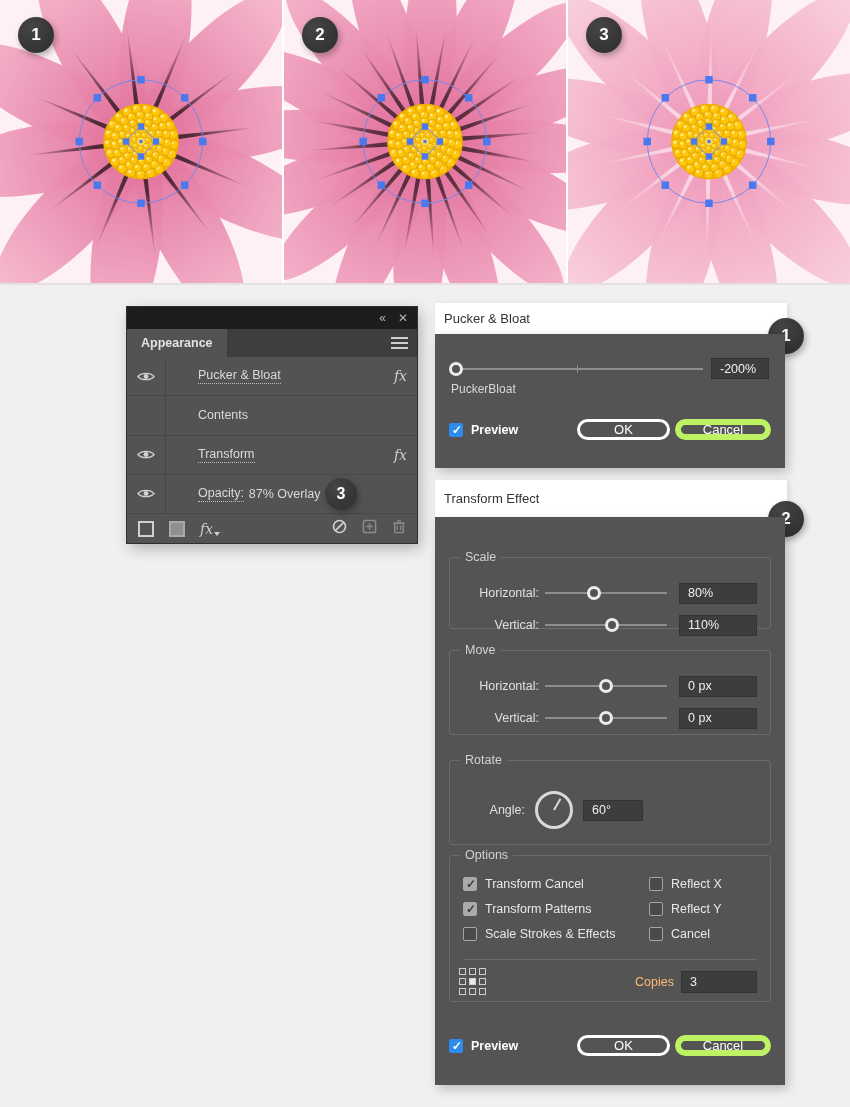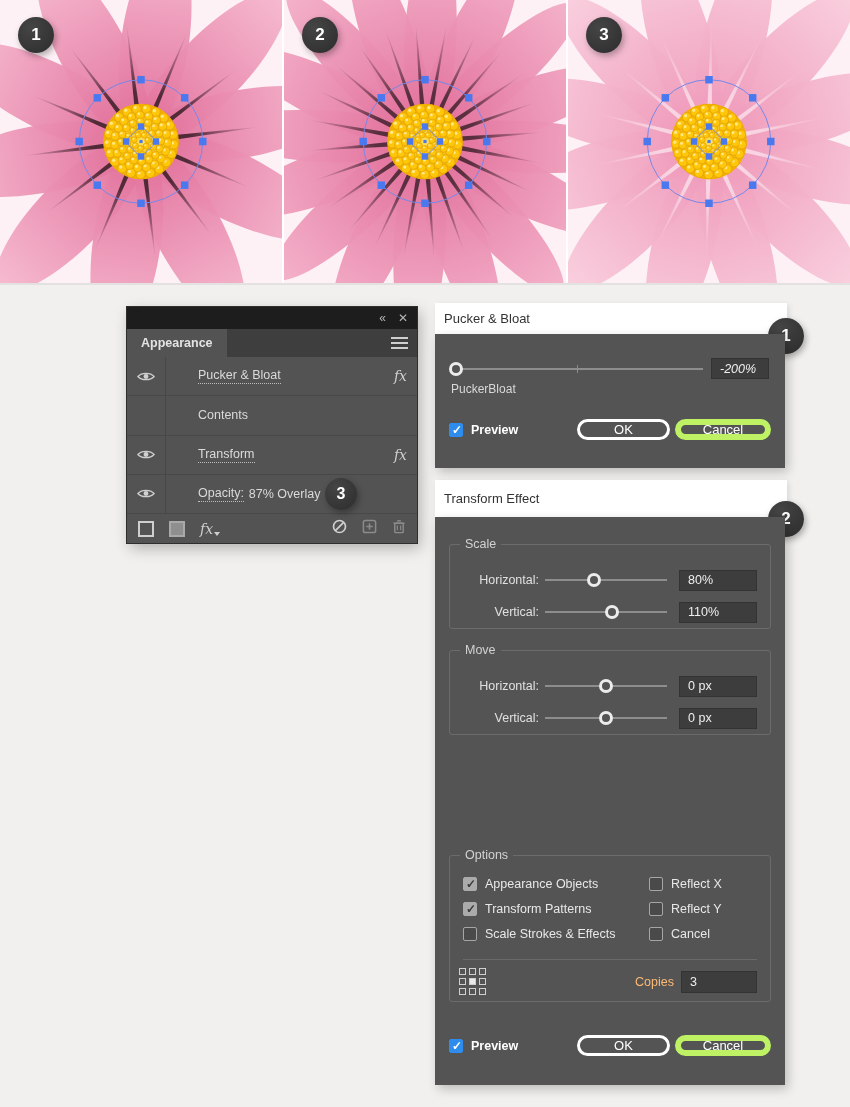--- a/index.html
+++ b/index.html
@@ -76,21 +76,21 @@
   .cb.gray{background:#4a4a4a;border:1px solid #a6a6a6;}
   .cb.gray.on{background:#ababab;border-color:#ababab;}
   .cb .mark{display:none;position:absolute;left:2px;top:-1px;font-size:12px;font-weight:bold;color:#fff;}
   .cb.blue .mark{display:block;}
   .cb.gray.on .mark{display:block;color:#3a3a3a;}
   .preview-row{font-weight:bold;color:#fff;}
 
   
   .fieldset{position:absolute;left:14px;width:322px;border:1px solid #6b6b6b;border-radius:3px;box-sizing:border-box;}
   .fieldset .legend{position:absolute;top:-8px;left:10px;background:#545454;padding:0 5px;color:#d2d2d2;font-size:12.5px;}
-  .fs-scale{top:27px;height:85px;}
+  .fs-scale{top:40px;height:72px;}
   .fs-move{top:133px;height:85px;}
   .fs-rotate{top:243px;height:85px;}
   .fs-options{top:338px;height:147px;}
   .srow{display:flex;align-items:center;gap:6px;margin:0 13px;height:26px;}
   .fs-scale .srow:first-of-type,.fs-move .srow:first-of-type{margin-top:22px;margin-bottom:6px;}
   .srow .slabel{width:76px;text-align:right;color:#e0e0e0;font-size:12.5px;flex:none;}
   .srow .field{width:78px;flex:none;margin-left:6px;}
   .rot-row{display:flex;align-items:center;gap:10px;margin:30px 13px 0 13px;}
   .rot-row .slabel{width:62px;text-align:right;color:#e0e0e0;font-size:12.5px;}
   .dial{width:38px;height:38px;border:3px solid #d9d9d9;border-radius:50%;position:relative;box-sizing:border-box;flex:none;}
@@ -853,21 +853,21 @@
   <div class="dialog d1">
     <div class="d-title">Pucker &amp; Bloat</div>
     <div class="badge d-badge">1</div>
     <div class="d-body">
       <div class="pk-slider-row">
         <div class="slider">
           <div class="track"></div>
             <div class="tick"></div>
           <div class="knob" style="left: 2%;"></div>
         </div>
-        <div class="field" style="width:58px;flex:none;font-style:italic;">-200%</div>
+        <div class="field" style="width:58px;flex:none;">-200%</div>
       </div>
       <div class="pk-labels">
         <span>Pucker</span>
         <span>Bloat</span>
       </div>
       <div class="d-bottom">
         <span class="checkrow preview-row">
           <span class="cb blue">
               <span class="mark">✓</span>
             </span>
@@ -917,29 +917,39 @@
         <div class="srow">
           <span class="slabel">Vertical:</span>
           <div class="slider">
               <div class="track"></div>
             <div class="knob" style="left: 50%;"></div>
             </div>
           <div class="field">0 px</div>
         </div>
       </div>
 
+      <div class="fieldset fs-rotate">
+        <span class="legend">Rotate</span>
+        <div class="rot-row">
+          <span class="slabel">Angle:</span>
+          <div class="dial">
+            <div class="needle" style="transform: rotate(30deg);"></div>
+          </div>
+          <div class="field">60°</div>
+        </div>
+      </div>
 
       <div class="fieldset fs-options">
         <span class="legend">Options</span>
         <div class="opt-grid">
           <span class="checkrow">
             <span class="cb gray on">
                 <span class="mark">✓</span>
               </span>
-            <span>Appearance Objects</span>
+            <span>Transform Cancel</span>
             </span>
           <span class="checkrow">
             <span class="cb gray"></span>
             <span>Reflect X</span>
             </span>
           <span class="checkrow">
             <span class="cb gray on">
                 <span class="mark">✓</span>
               </span>
             <span>Transform Patterns</span>

